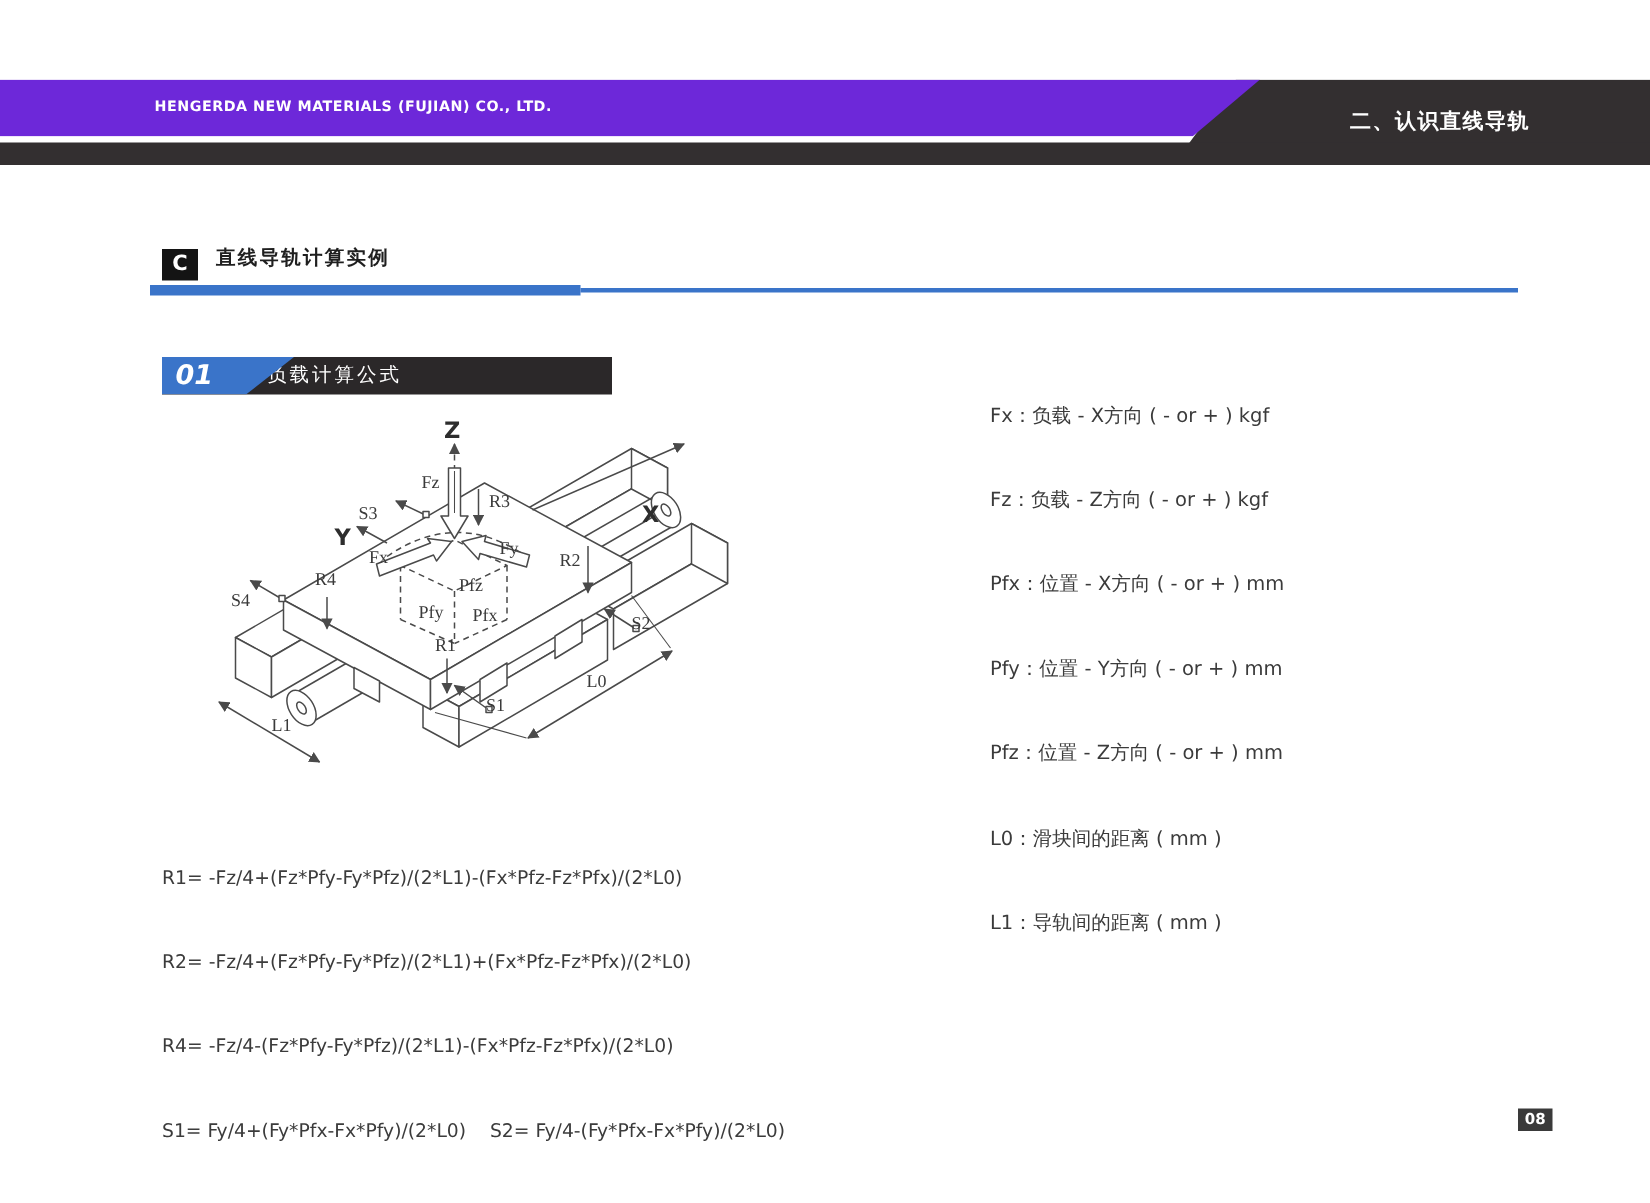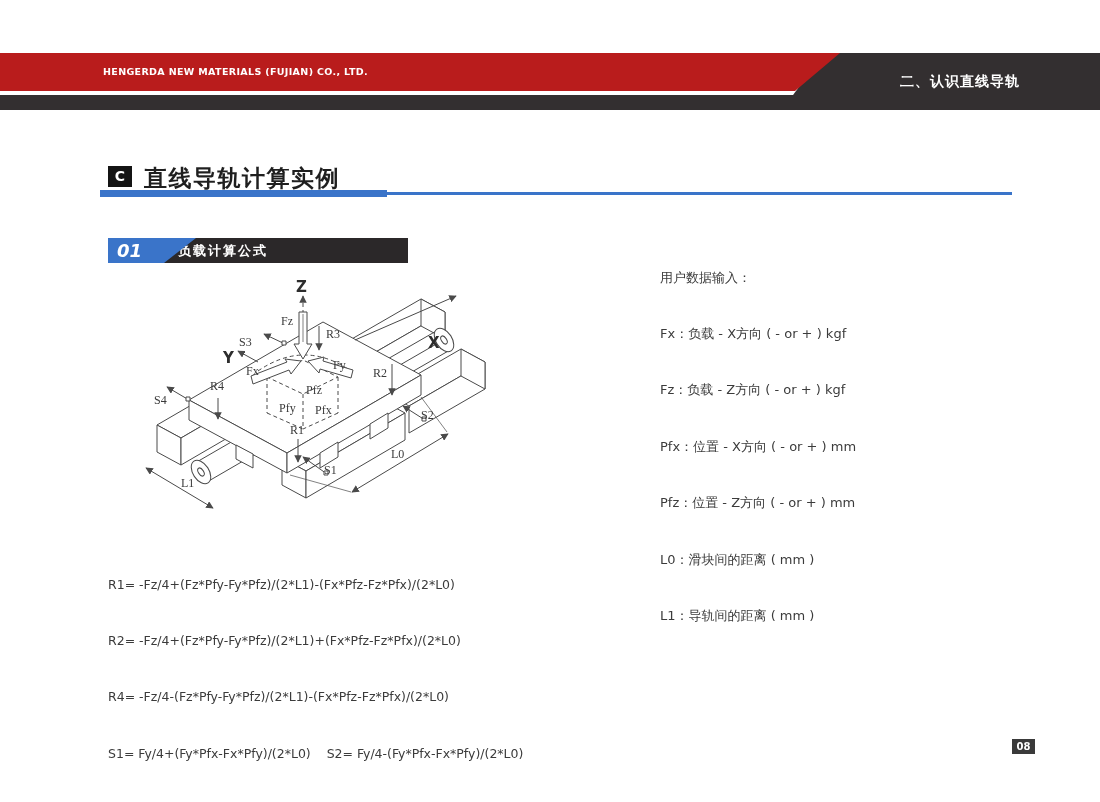--- a/index.html
+++ b/index.html
@@ -3,40 +3,40 @@
 <meta charset="utf-8">
 <style>
   html,body{margin:0;padding:0;background:#e8e8e8;}
   .page{position:relative;width:1100px;height:802px;background:#ffffff;overflow:hidden;
         font-family:"DejaVu Sans",sans-serif;}
   
   .hdr-dark-block{position:absolute;left:782px;top:53px;width:318px;height:57px;background:#332f30;
         clip-path:polygon(42px 0,100% 0,100% 100%,0 100%);}
   .hdr-title{position:absolute;right:80px;top:0;height:57px;line-height:57px;color:#ffffff;
         font-size:14px;font-weight:bold;letter-spacing:1px;}
-  .hdr-blue{position:absolute;left:0;top:53px;width:840px;height:38px;background:#b91c1c;
+  .hdr-blue{position:absolute;left:0;top:53px;width:840px;height:38px;background:#6d28d9;
         clip-path:polygon(0 0,100% 0,calc(100% - 45px) 100%,0 100%);}
   .hdr-company{position:absolute;left:103px;top:0;height:38px;line-height:38px;color:#ffffff;
         font-size:9.5px;font-weight:bold;letter-spacing:.35px;}
   .hdr-bar{position:absolute;left:0;top:95px;width:1100px;height:15px;background:#332f30;}
   
   .secC-box{position:absolute;left:108px;top:166px;width:24px;height:21px;background:#141414;
         color:#fff;font-size:14px;font-weight:bold;text-align:center;line-height:21px;}
-  .secC-title{position:absolute;left:144px;top:163px;font-size:23px;font-weight:bold;color:#1f1f1f;
+  .secC-title{position:absolute;left:144px;top:163px;font-size:13px;font-weight:bold;color:#1f1f1f;
         letter-spacing:1.5px;}
   .secC-bar-thick{position:absolute;left:100px;top:190px;width:287px;height:7px;background:#3a74c9;}
   .secC-bar-thin{position:absolute;left:387px;top:192px;width:625px;height:2.5px;background:#3a74c9;}
   
   .badge{position:absolute;left:108px;top:238px;width:300px;height:25px;background:#2b2829;}
   .badge-blue{position:absolute;left:0;top:0;width:95px;height:25px;background:#3a74c9;
         clip-path:polygon(0 0,88px 0,56px 100%,0 100%);}
   .badge-num{position:absolute;left:9px;top:0;height:25px;line-height:25px;color:#fff;
         font-size:18px;font-weight:bold;font-style:italic;}
   .badge-title{position:absolute;left:70px;top:0;height:25px;line-height:25px;color:#fff;
-        font-size:13px;font-weight:bold;letter-spacing:2px;}
+        font-size:13px;font-weight:normal;letter-spacing:2px;}
   
   .diagram{position:absolute;left:140px;top:278px;width:370px;height:265px;}
   .dlabel{font-family:"Liberation Serif",serif;font-size:12px;fill:#3a3a3a;}
   .alabel{font-family:"DejaVu Sans",sans-serif;font-size:15px;font-weight:bold;fill:#2d2d2d;}
   
   .formulas{position:absolute;left:108px;top:538px;font-size:12.5px;color:#3b3b3b;
         line-height:18.8px;white-space:pre;}
   
   .rightcol{position:absolute;left:660px;top:231px;font-size:13px;color:#3b3b3b;line-height:18.8px;}
   .rc-block{white-space:pre;}
@@ -195,24 +195,24 @@
     <div>R4= -Fz/4-(Fz*Pfy-Fy*Pfz)/(2*L1)-(Fx*Pfz-Fz*Pfx)/(2*L0)</div>
     <div>S1= Fy/4+(Fy*Pfx-Fx*Pfy)/(2*L0)    S2= Fy/4-(Fy*Pfx-Fx*Pfy)/(2*L0)</div>
     
     
     
     
   </div>
 
   <div class="rightcol">
     <div class="rc-block">
-      <div>用户数据输入：</div>
       <div>Fx：负载 - X方向 ( - or + ) kgf</div>
       <div>Fz：负载 - Z方向 ( - or + ) kgf</div>
       <div>Pfx：位置 - X方向 ( - or + ) mm</div>
+      <div>Pfy：位置 - Y方向 ( - or + ) mm</div>
       <div>Pfz：位置 - Z方向 ( - or + ) mm</div>
       <div>L0：滑块间的距离 ( mm )</div>
       <div>L1：导轨间的距离 ( mm )</div>
     </div>
 
   </div>
 
   <div class="pagenum">08</div>
 
 </div>

